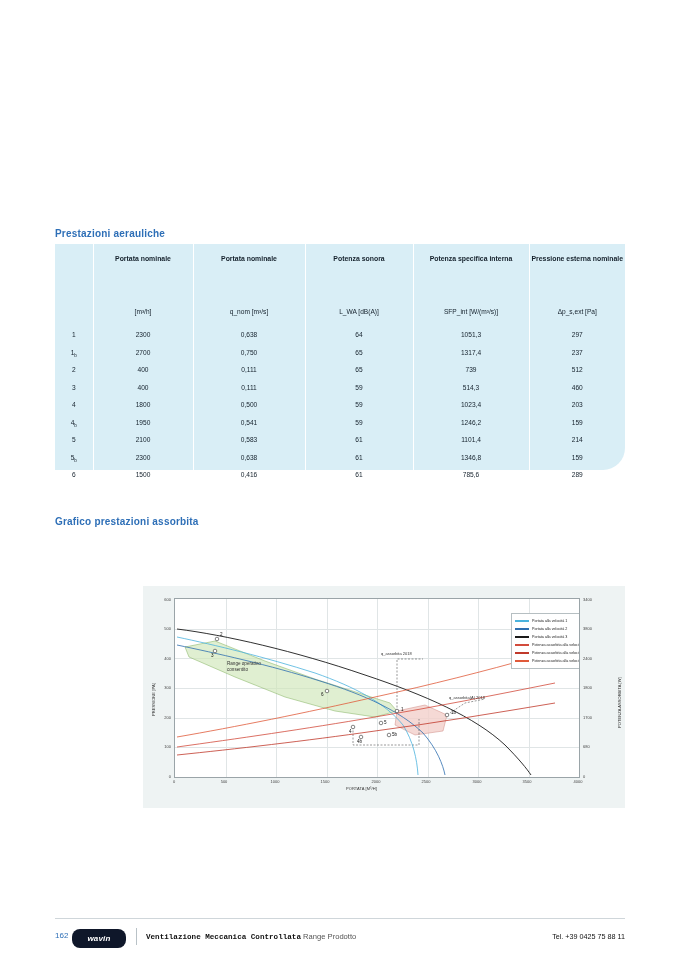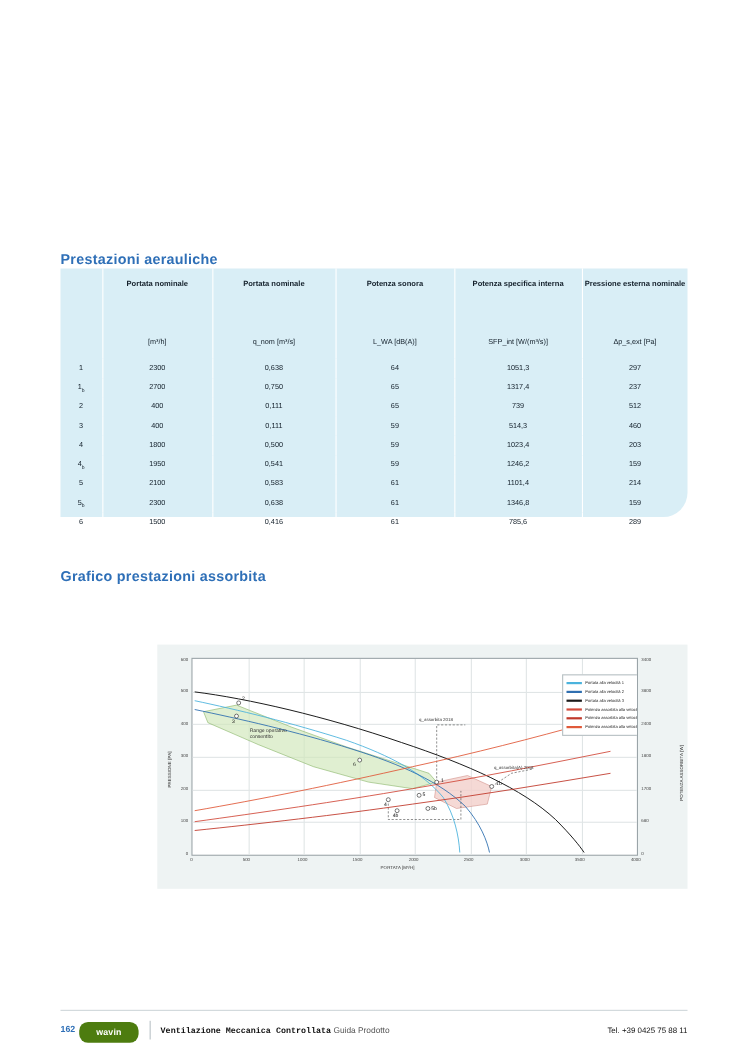--- a/index.html
+++ b/index.html
@@ -9,21 +9,21 @@
     font-family:"Liberation Sans", sans-serif;
     color:#222;
     position:relative;
     overflow:hidden;
   }
   .page{position:absolute;inset:0;}
 
   
   .section-title{
     position:absolute;
-    font-size:13px;
+    font-size:10px;
     font-weight:bold;
     color:#2e6fb7;
     letter-spacing:0.02em;
   }
   #t-aeraul{left:55px;top:228px;}
   #t-grafico{left:55px;top:516px;}
 
   
   .table-wrap{
     position:absolute;
@@ -117,27 +117,27 @@
   }
   .pt-label{position:absolute;font-size:4.6px;color:#111;}
   .range-label{position:absolute;font-size:4.6px;color:#333;line-height:6px;}
 
   
   .footer-rule{
     position:absolute;left:55px;top:918px;width:570px;height:0.8px;background:#cfd6da;
   }
   .pg-num{
     position:absolute;left:55px;top:931px;
-    font-size:8px;font-weight:bold;color:#2e6fb7;
+    font-size:8px;font-weight:normal;color:#2e6fb7;
   }
   .logo{
     position:absolute;left:72px;top:929px;
     width:54px;height:19px;border-radius:8px;
-    background:#4d7c0f;color:#fff;
-    font-size:8px;font-weight:bold;
+    background:#0f172a;color:#fff;
+    font-size:8px;font-weight:bold;font-style:italic;
     display:flex;align-items:center;justify-content:center;
     letter-spacing:.02em;
   }
   .vdiv{position:absolute;left:136px;top:928px;width:0.8px;height:17px;background:#b9c2c7;}
   .foot-txt{position:absolute;left:146px;top:932px;font-size:7.6px;color:#111;}
   .foot-txt b{font-weight:bold;font-family:Liberation Mono, monospace;}
   .foot-txt span.light{color:#555;}
   .foot-right{position:absolute;right:52px;top:932px;font-size:7.2px;color:#111;font-weight:normal;}
 </style>
 </head>
@@ -373,17 +373,17 @@
       </div>
     </div>
   </div>
 
   <div class="footer-rule"></div>
   <div class="pg-num">162</div>
   <div class="logo">wavin</div>
   <div class="vdiv"></div>
   <div class="foot-txt">
     <b>Ventilazione Meccanica Controllata</b>
-    <span class="light">Guida Prodotto</span>
+    <span class="light">Range Prodotto</span>
   </div>
   <div class="foot-right">Tel. +39 0425 75 88 11</div>
 
 </div>
 
 </body></html>

